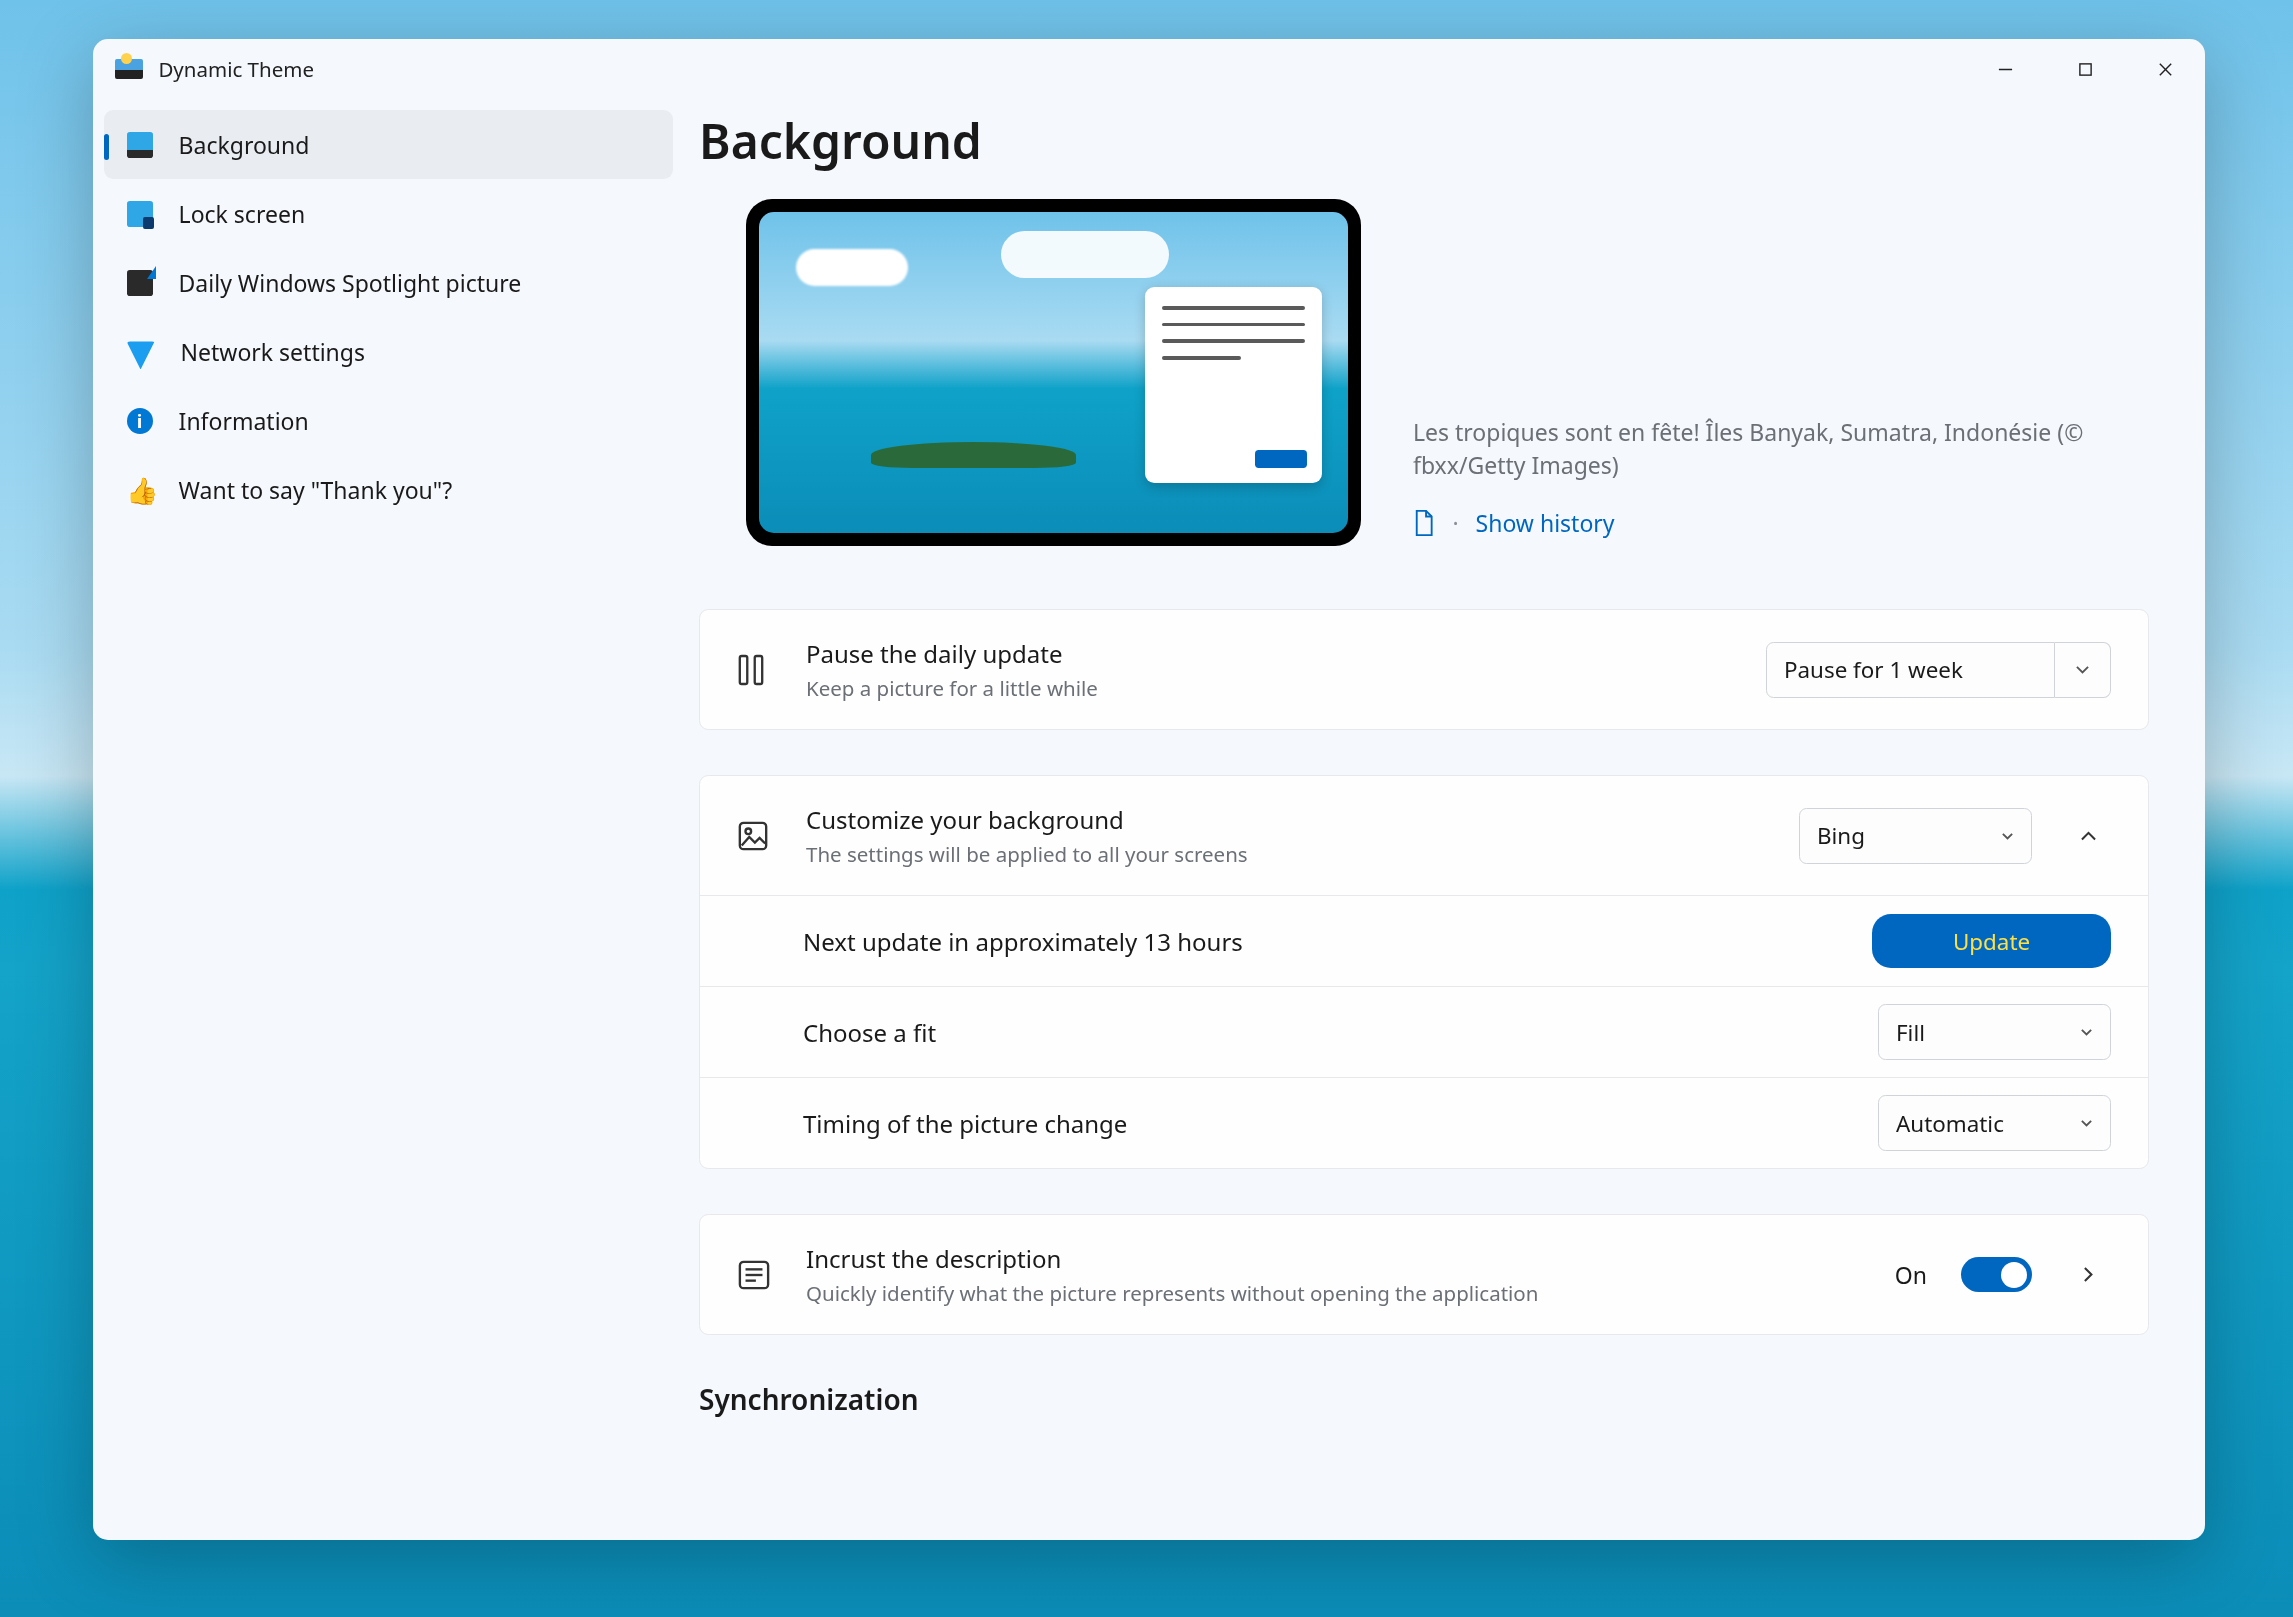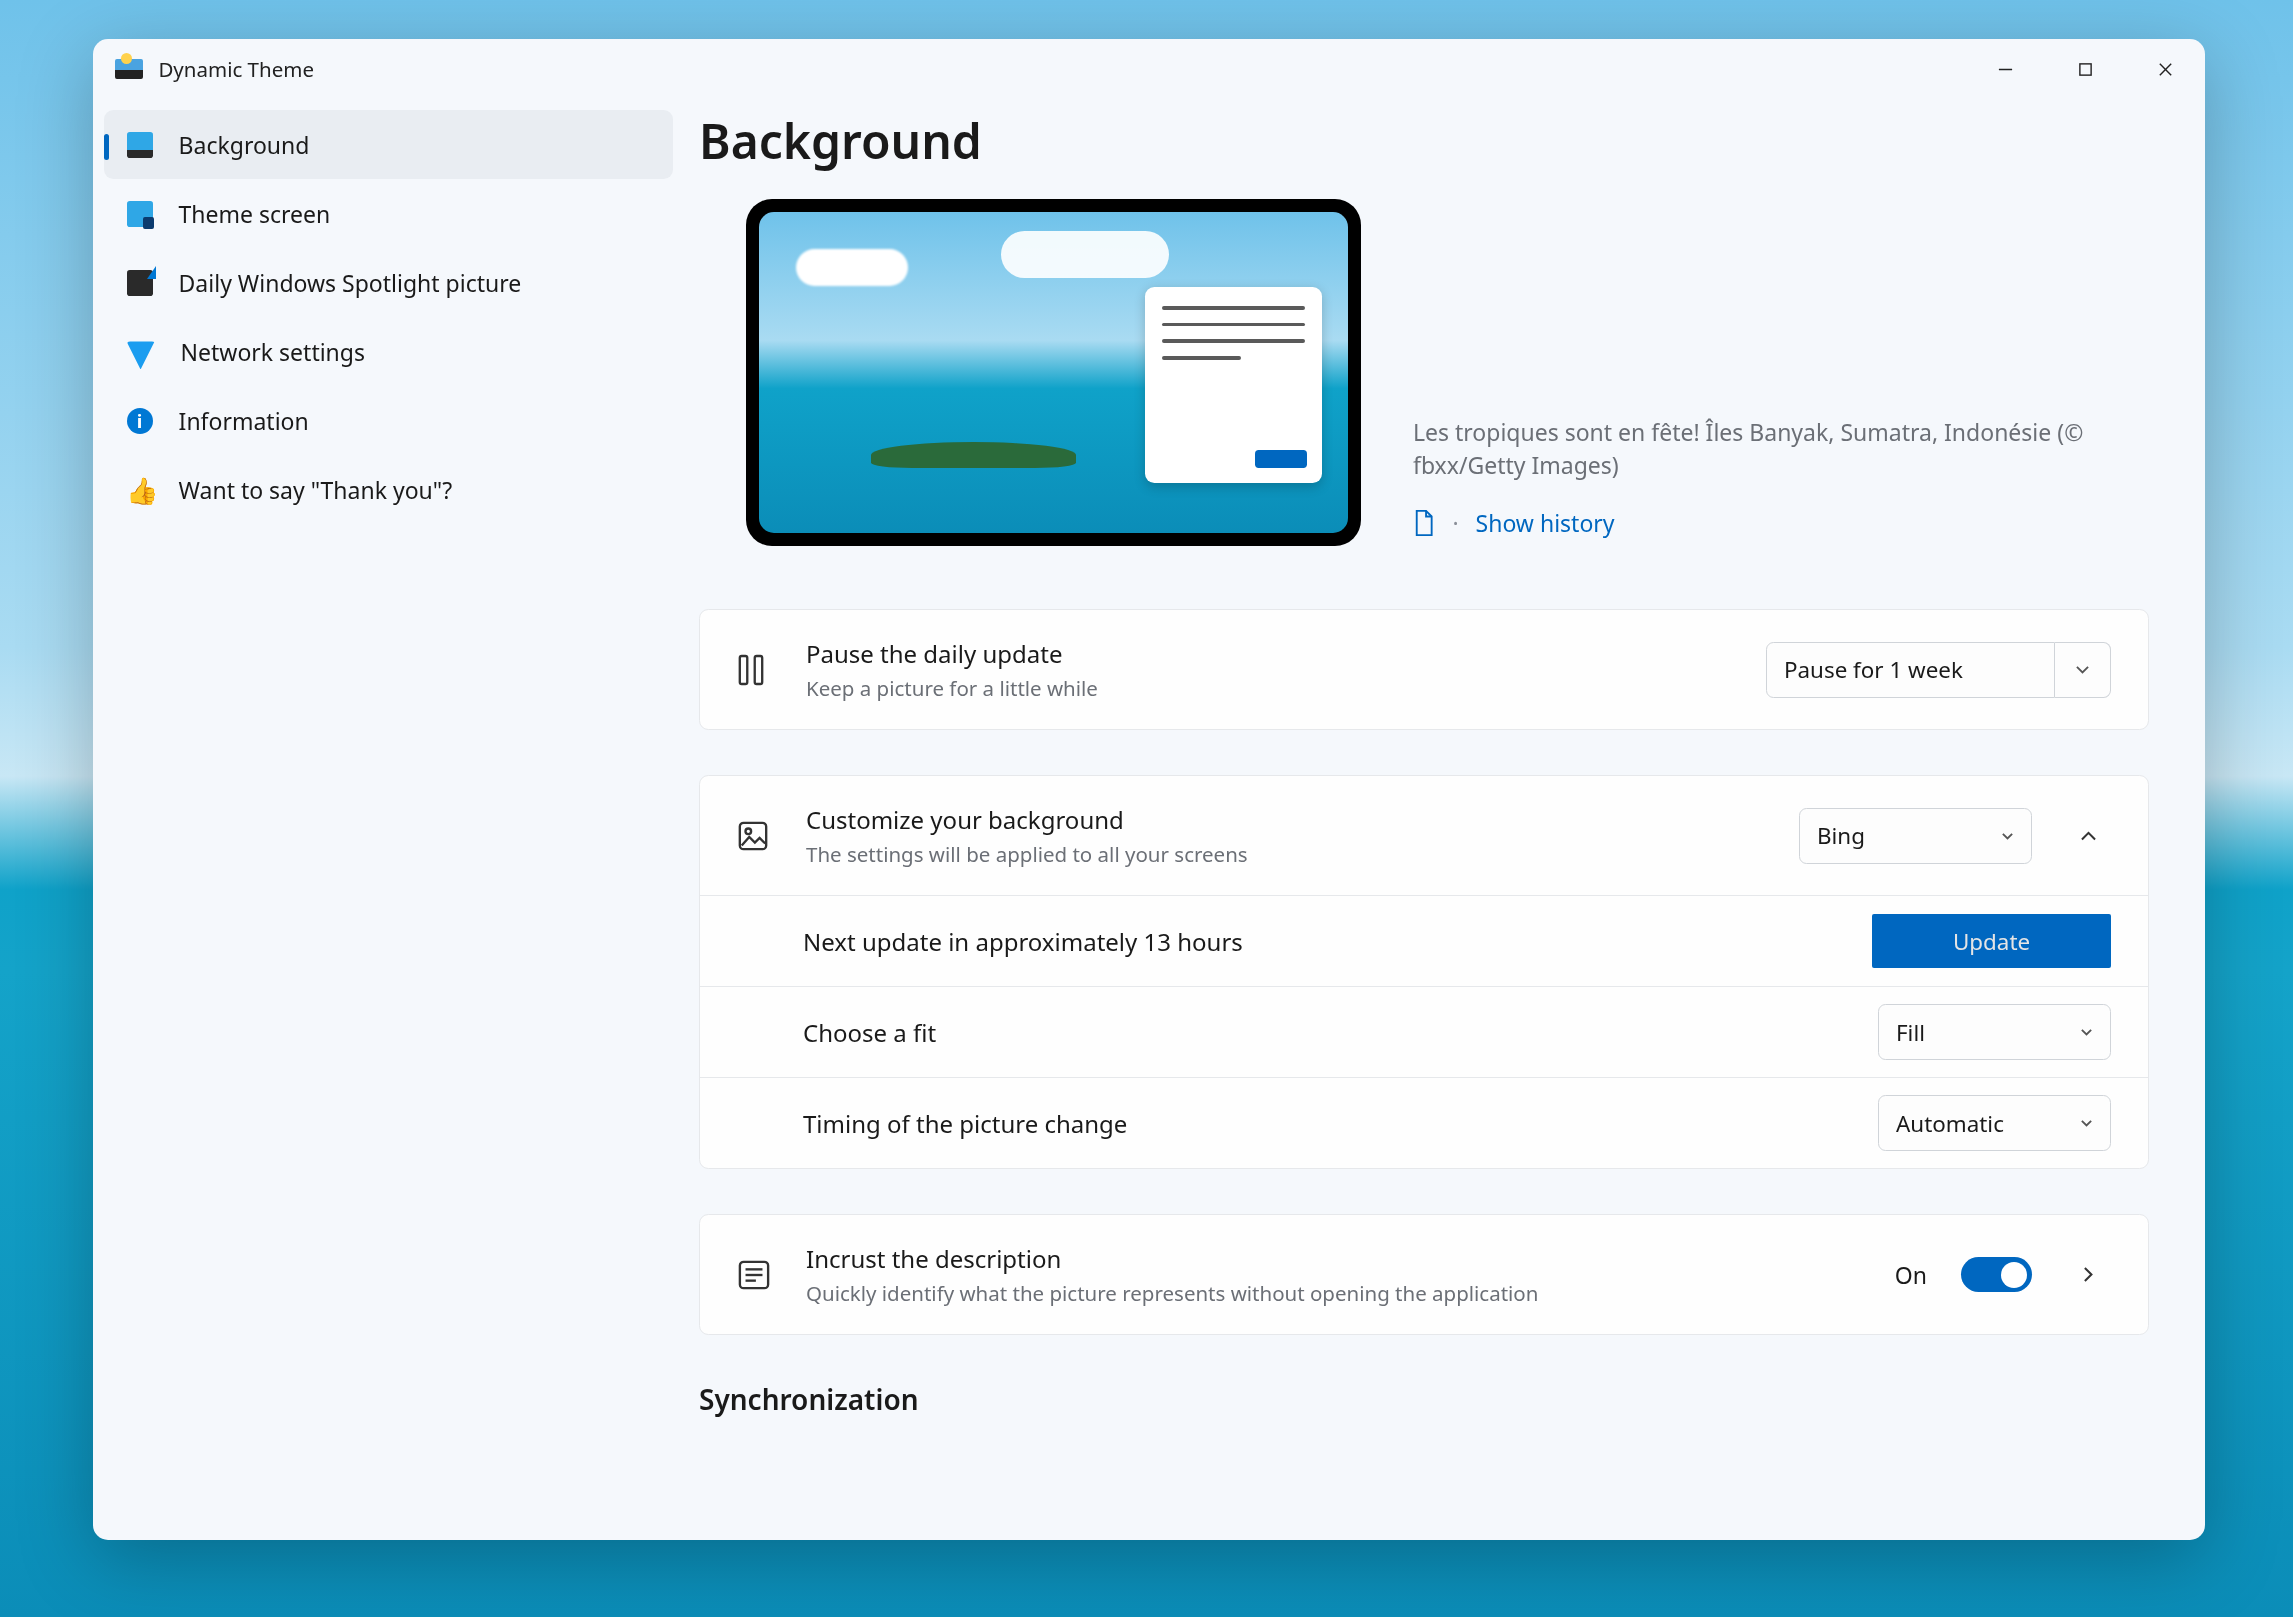--- a/index.html
+++ b/index.html
@@ -155,21 +155,21 @@
 }
 .combo { display:flex; }
 .combo .dropdown { border-radius:7.5px 0 0 7.5px; }
 
 .expander-chev {
   width:45px;height:45px;display:flex;align-items:center;justify-content:center;color:#555;font-size:20.5px;cursor:pointer;
   margin-left: 17px;
 }
 
 .btn-primary {
-  height:54px; padding:0 43px; background:#0067c0; color:#e5e5e5; border:none; border-radius:2px;
+  height:54px; padding:0 43px; background:#0067c0; color:#fde047; border:none; border-radius:19px;
   font-size:22.4px; cursor:pointer; min-width: 239px;
 }
 
 .toggle {
   width:71px;height:35px;background:#0067c0;border-radius:18.6px;position:relative;cursor:pointer;
 }
 .toggle::after{content:"";position:absolute;right:4.7px;top:4.7px;width:26px;height:26px;background:#fff;border-radius:50%;}
 .toggle-label { font-size:23px;color:#1a1a1a;margin-right:17px;}
 
 .section-heading { font-size:28px; font-weight:600; color:#1a1a1a; margin-top: 22.4px; }
@@ -206,21 +206,21 @@
   </div>
 
   <div class="body">
     <div class="sidebar">
       <div class="nav-item active">
         <div class="nav-icon ic-desktop"></div>
         <div class="nav-label">Background</div>
       </div>
       <div class="nav-item">
         <div class="nav-icon ic-lock"></div>
-        <div class="nav-label">Theme screen</div>
+        <div class="nav-label">Lock screen</div>
       </div>
       <div class="nav-item">
         <div class="nav-icon ic-spot"></div>
         <div class="nav-label">Daily Windows Spotlight picture</div>
       </div>
       <div class="nav-item">
         <div class="nav-icon ic-wifi"></div>
         <div class="nav-label">Network settings</div>
       </div>
       <div class="nav-item">

